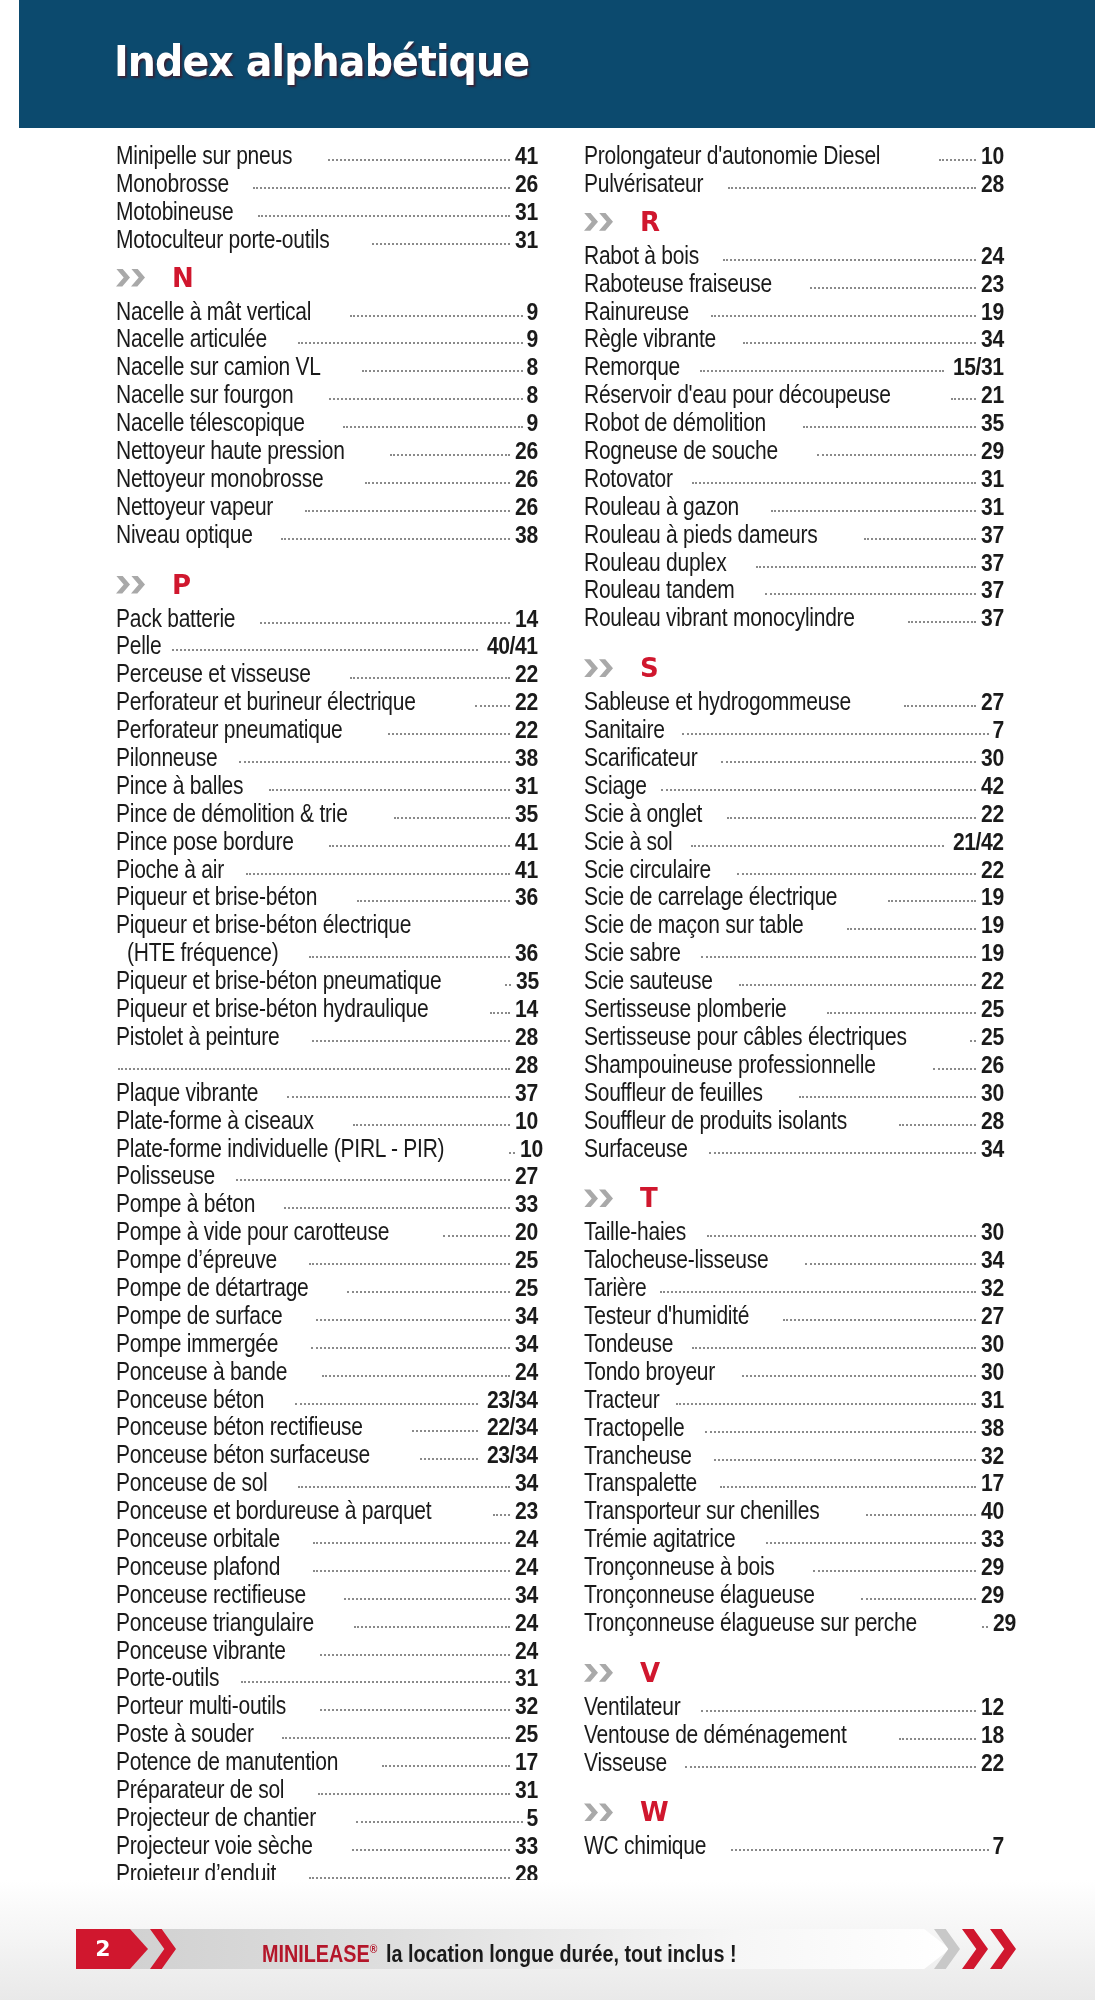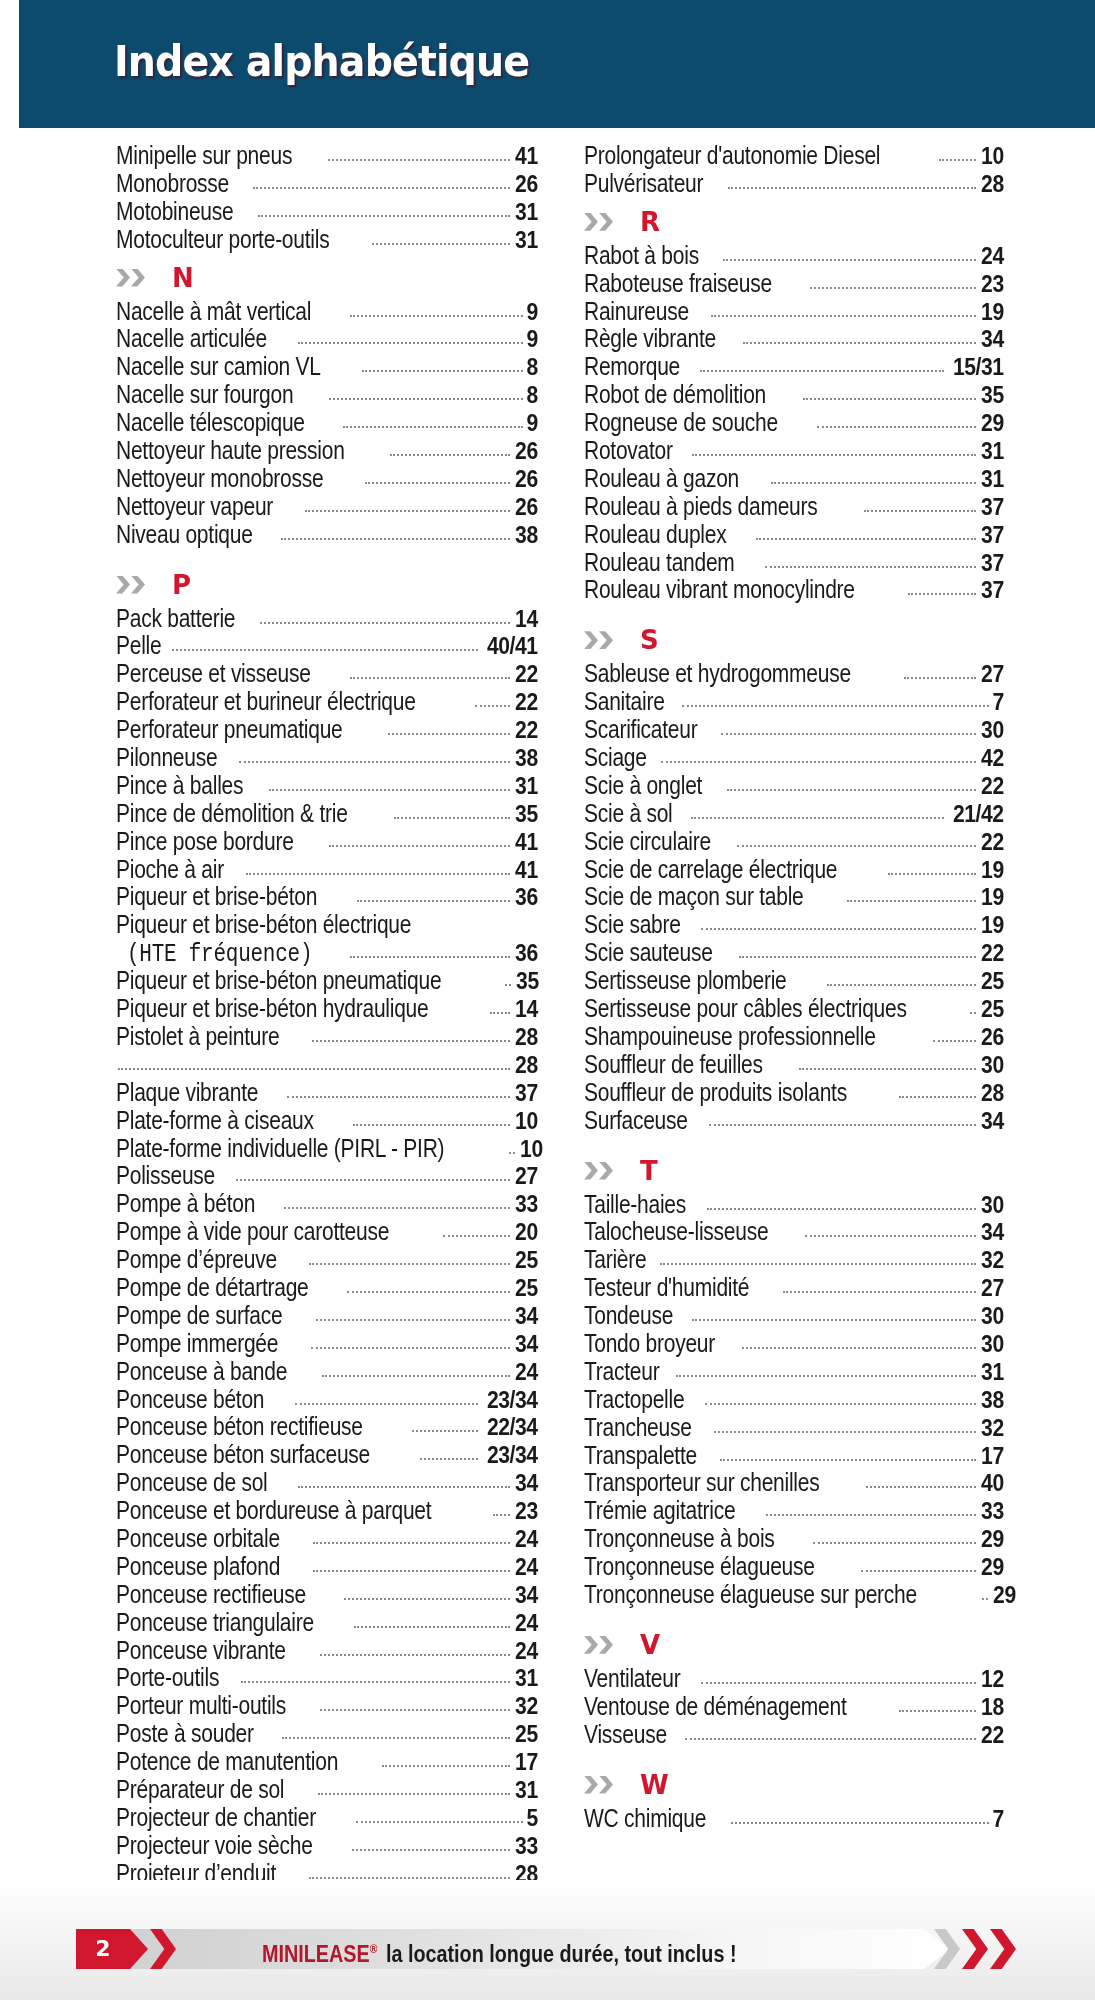--- a/index.html
+++ b/index.html
@@ -39,21 +39,21 @@
       border-bottom: 2px dotted #8a8a8a; height: 1px;
       position: relative; top: -3px;
     }
     .entry .page {
       flex: 0 0 auto; font-weight: bold; font-size: 24px;
       letter-spacing: -0.5px;
       display: inline-block; transform: scaleX(0.88); transform-origin: right center;
     }
     .entry.multiline-first .leader { visibility: hidden; }
     .entry.multiline-first .page { visibility: hidden; }
-    .entry.indent .label-wrap { padding-left: 11px; font-family: Liberation Mono, monospace; }
+    .entry.indent .label-wrap { padding-left: 11px; }
 
     .section-head {
       display: flex; align-items: center; height: 44px; padding-top: 4px;
     }
     .section-head.gap-top { margin-top: 12px; }
     .chev { display: inline-flex; width: 40px; height: 24px; position: relative; }
     .chev span {
       position: absolute; top: 3px; width: 14px; height: 18px;
       background: #a9a9a9;
       clip-path: polygon(0 0, 45% 0, 100% 50%, 45% 100%, 0 100%, 55% 50%);
@@ -453,20 +453,25 @@
     </div>
     <div class="entry">
       <span class="label-wrap"><span class="label">Règle vibrante</span></span>
       <span class="leader"></span>
       <span class="page">34</span>
     </div>
     <div class="entry">
       <span class="label-wrap"><span class="label">Remorque</span></span>
       <span class="leader"></span>
       <span class="page">15/31</span>
+    </div>
+    <div class="entry">
+      <span class="label-wrap"><span class="label">Réservoir d'eau pour découpeuse</span></span>
+      <span class="leader"></span>
+      <span class="page">21</span>
     </div>
     <div class="entry">
       <span class="label-wrap"><span class="label">Robot de démolition</span></span>
       <span class="leader"></span>
       <span class="page">35</span>
     </div>
     <div class="entry">
       <span class="label-wrap"><span class="label">Rogneuse de souche</span></span>
       <span class="leader"></span>
       <span class="page">29</span>

